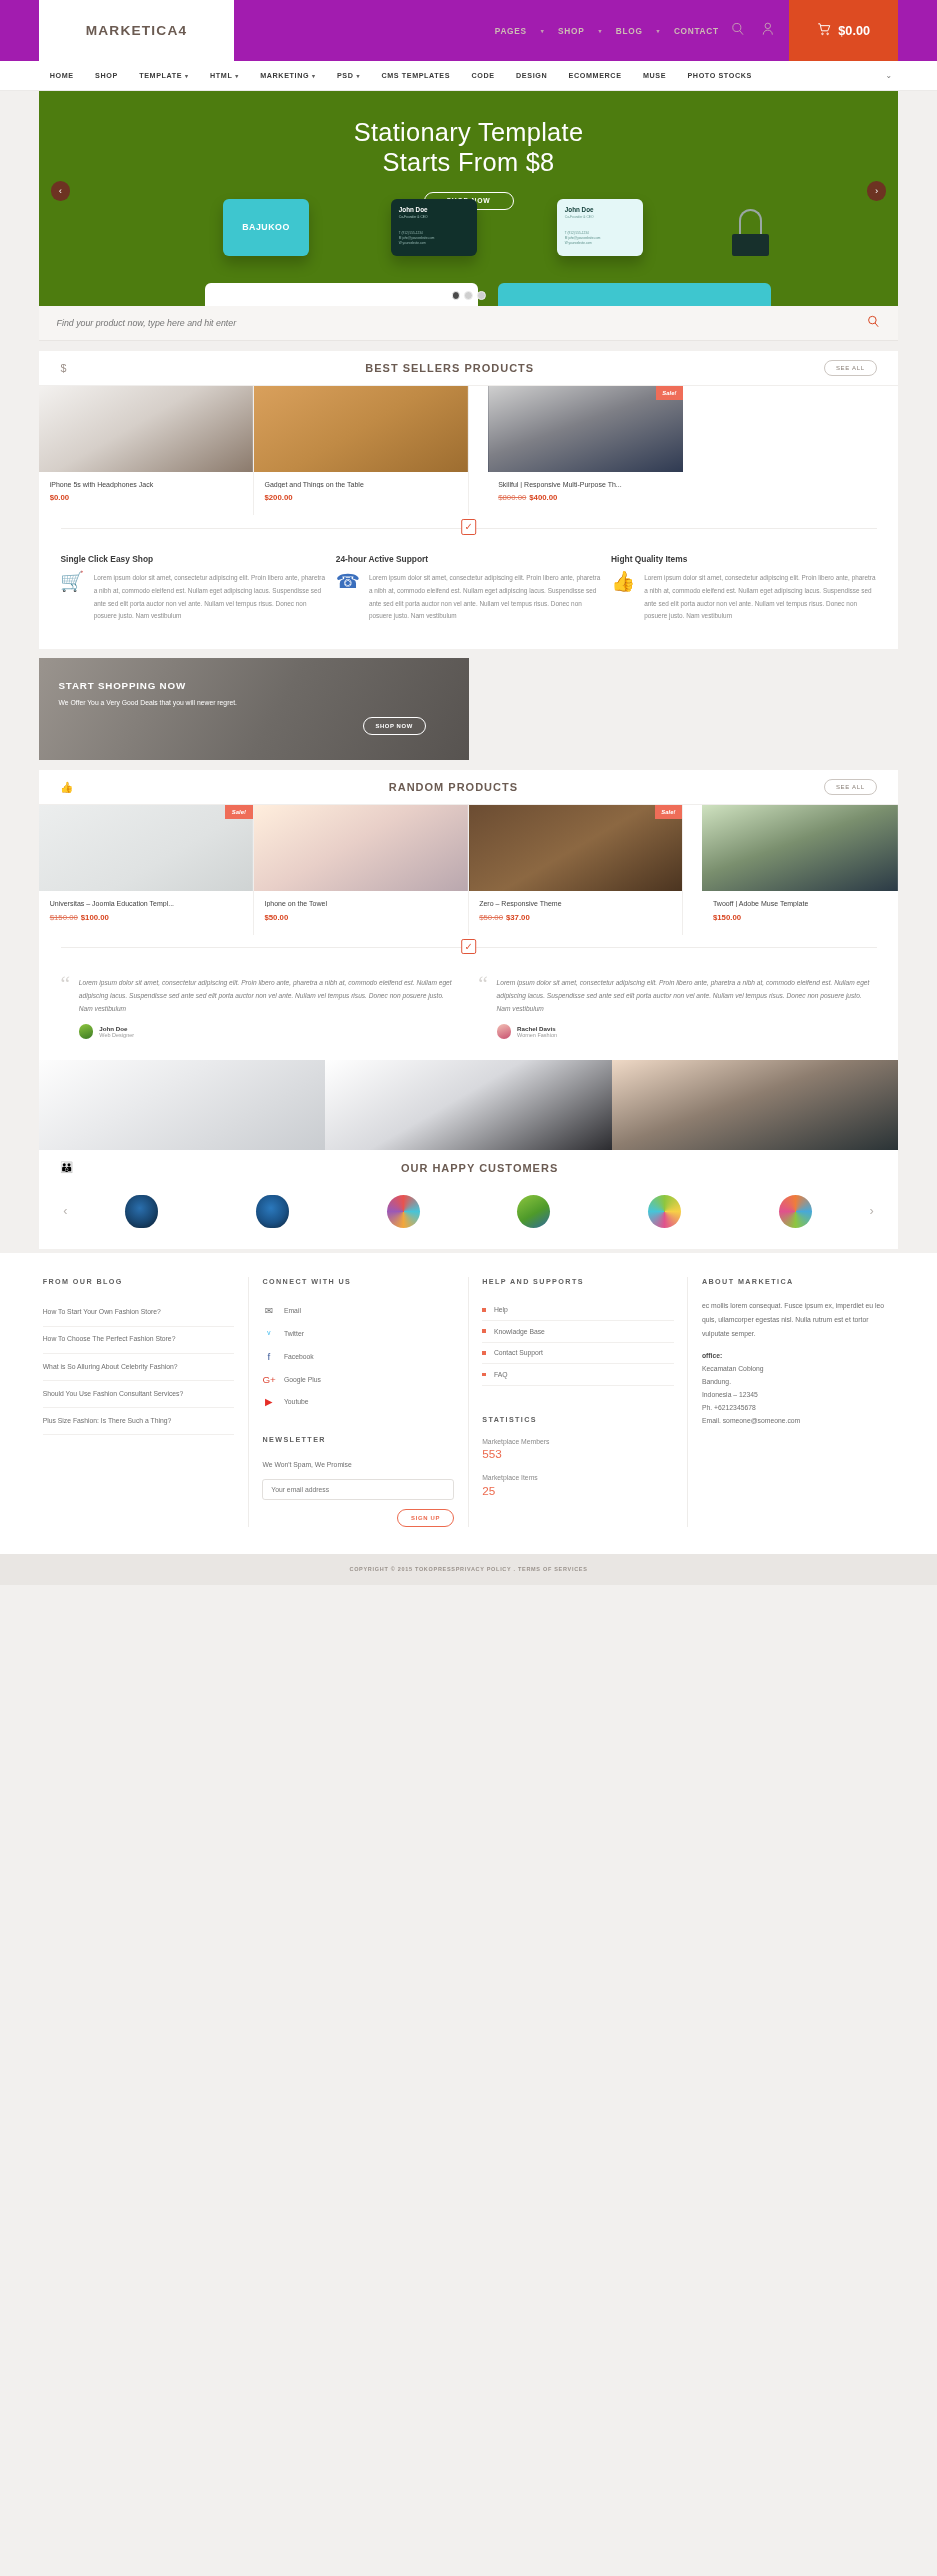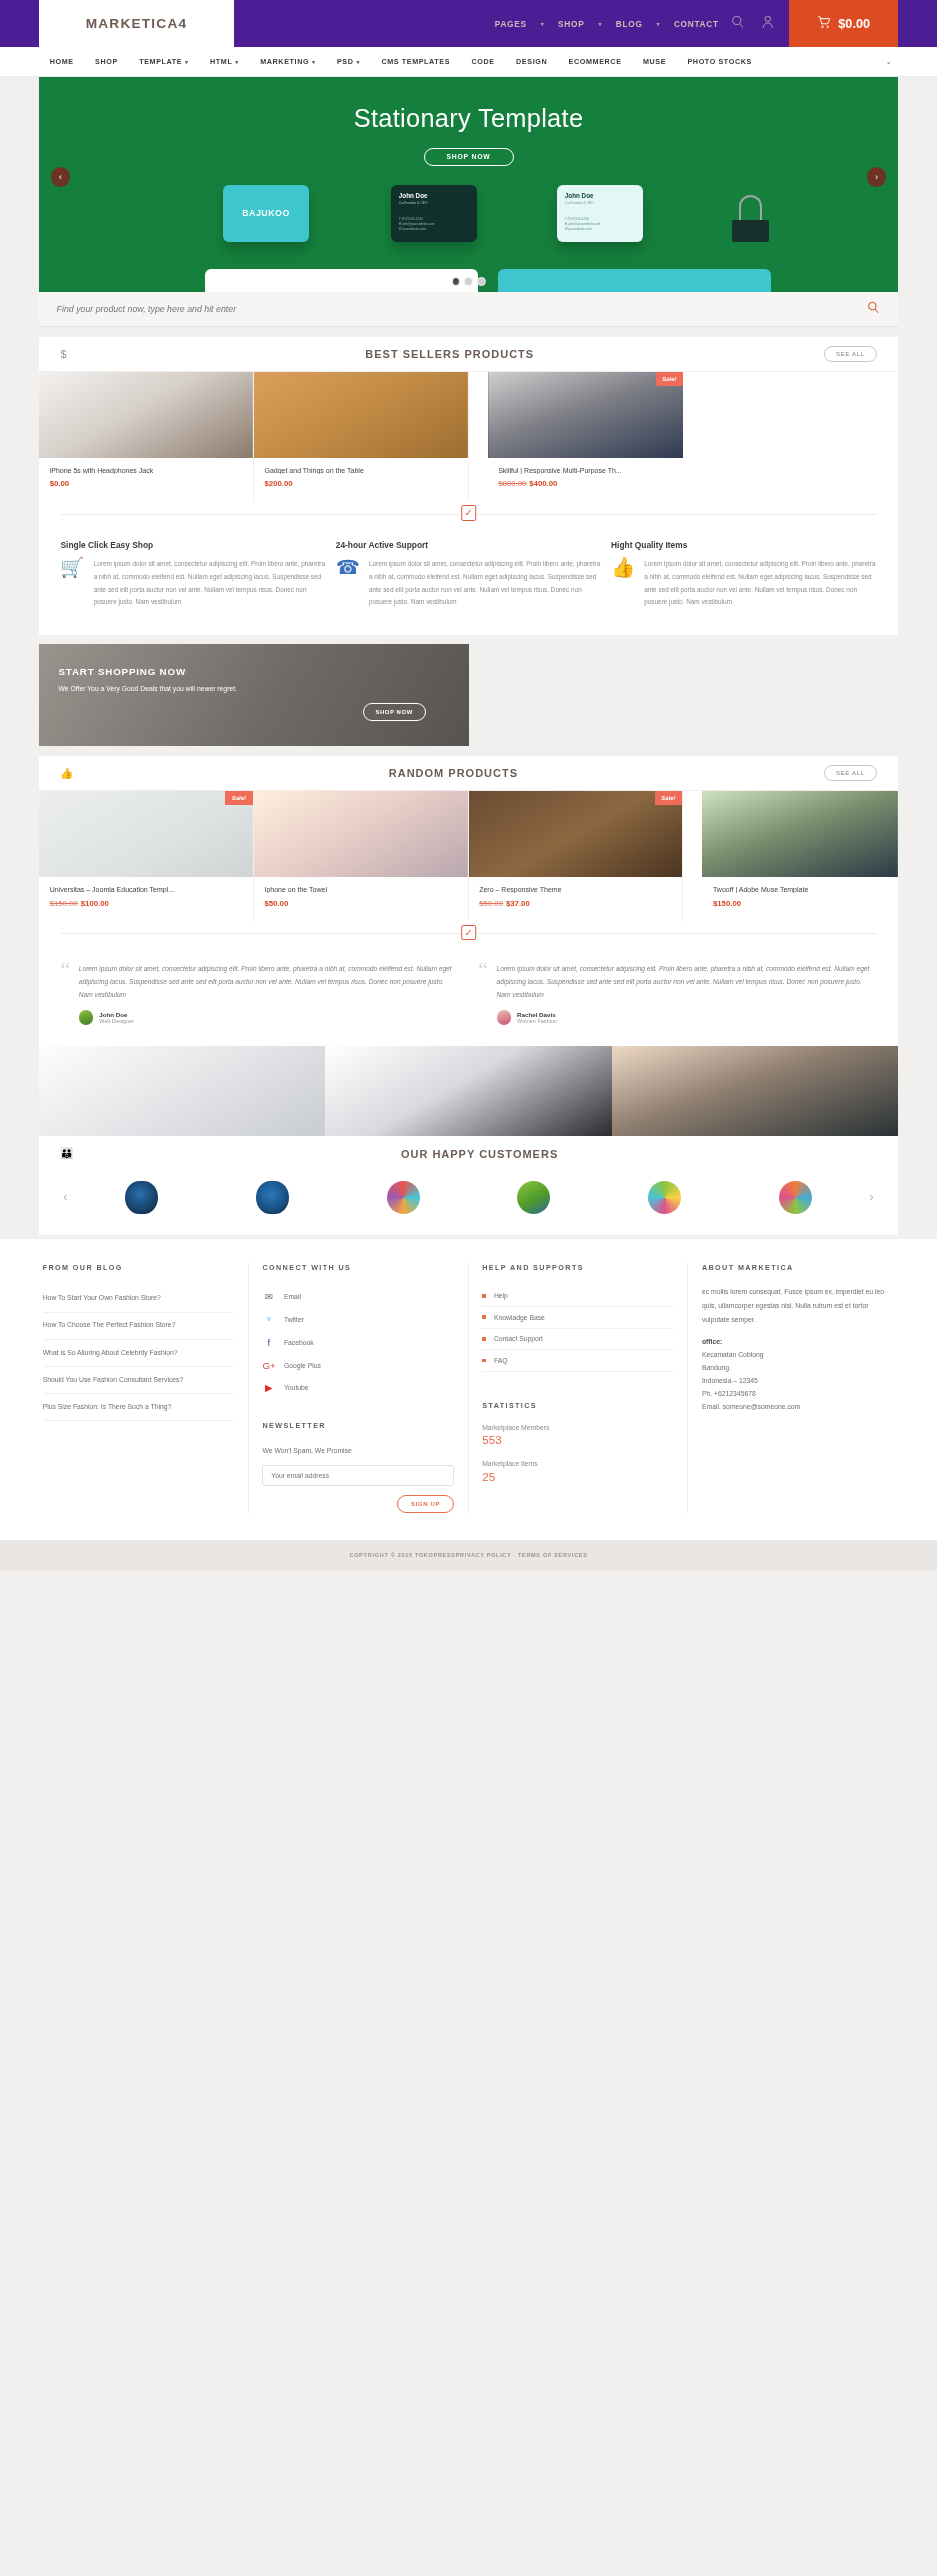--- a/index.html
+++ b/index.html
@@ -6,21 +6,21 @@
   body {
     width: 937px;
     background: #f2f0ee;
     font-family: "Liberation Sans", sans-serif;
     color: #4a4a4a;
     -webkit-font-smoothing: antialiased;
   }
   .page { width: 937px; margin: 0 auto; background: #f2f0ee; }
 
   
-  .topbar { height: 47px; background: #4c1d95; display: flex; align-items: stretch; }
+  .topbar { height: 61px; background: #a21caf; display: flex; align-items: stretch; }
   .brand-box {
     width: 195px; background: #ffffff; display: flex; align-items: center;
     justify-content: center; margin-left: 39px;
   }
   .brand-text { font-size: 13.7px; font-weight: bold; letter-spacing: 1.2px; color: #6b5b52; }
   .topbar-spacer { flex: 1; }
   .topnav { display: flex; align-items: center; gap: 13.7px; padding-right: 11.7px; }
   .topnav a {
     color: #cdbeb4; font-size: 8.3px; letter-spacing: 0.7px; text-decoration: none;
     font-weight: bold; display: flex; align-items: center; gap: 14px;
@@ -41,21 +41,21 @@
   }
   .mainnav a {
     color: #3a3a3a; font-size: 7.2px; font-weight: bold; letter-spacing: 0.6px;
     text-decoration: none; padding: 0 10.7px; display: flex; align-items: center; gap: 2.9px;
     white-space: nowrap;
   }
   .mainnav .more { margin-left: auto; font-size: 7.8px; color: #777; padding-right: 5.9px;}
 
   
   .hero {
-    margin: 0 39px; height: 215px; background: #15803d; position: relative; overflow: hidden;
+    margin: 0 39px; height: 215px; background: #4d7c0f; position: relative; overflow: hidden;
   }
   .hero-title {
     text-align: center; color: #fff; padding-top: 27px;
     font-size: 25.4px; line-height: 1.18; font-weight: normal; letter-spacing: 0.3px;
   }
   .hero-btn {
     display: block; margin: 13.7px auto 0; width: 90px; height: 18.6px;
     border: 1px solid #fff; border-radius: 10.7px; color: #fff; background: transparent;
     font-size: 6.8px; font-weight: bold; letter-spacing: 0.8px; cursor: pointer;
     font-family: inherit;
@@ -312,20 +312,21 @@
       </a>
       <a>
         <span>PHOTO STOCKS</span>
       </a>
       <span class="more">⌄</span>
     </div>
 
   <div class="hero">
     <div class="hero-title">
       <div>Stationary Template</div>
+      <div>Starts From $8</div>
     </div>
     <button class="hero-btn">SHOP NOW</button>
     <div class="hero-arrow left">‹</div>
     <div class="hero-arrow right">›</div>
 
     <div class="cards">
       <div class="ghost-panel"></div>
       <div class="ghost-panel2"></div>
       <div class="bcard bc1">
         <span class="logo">BAJUKOO</span>

